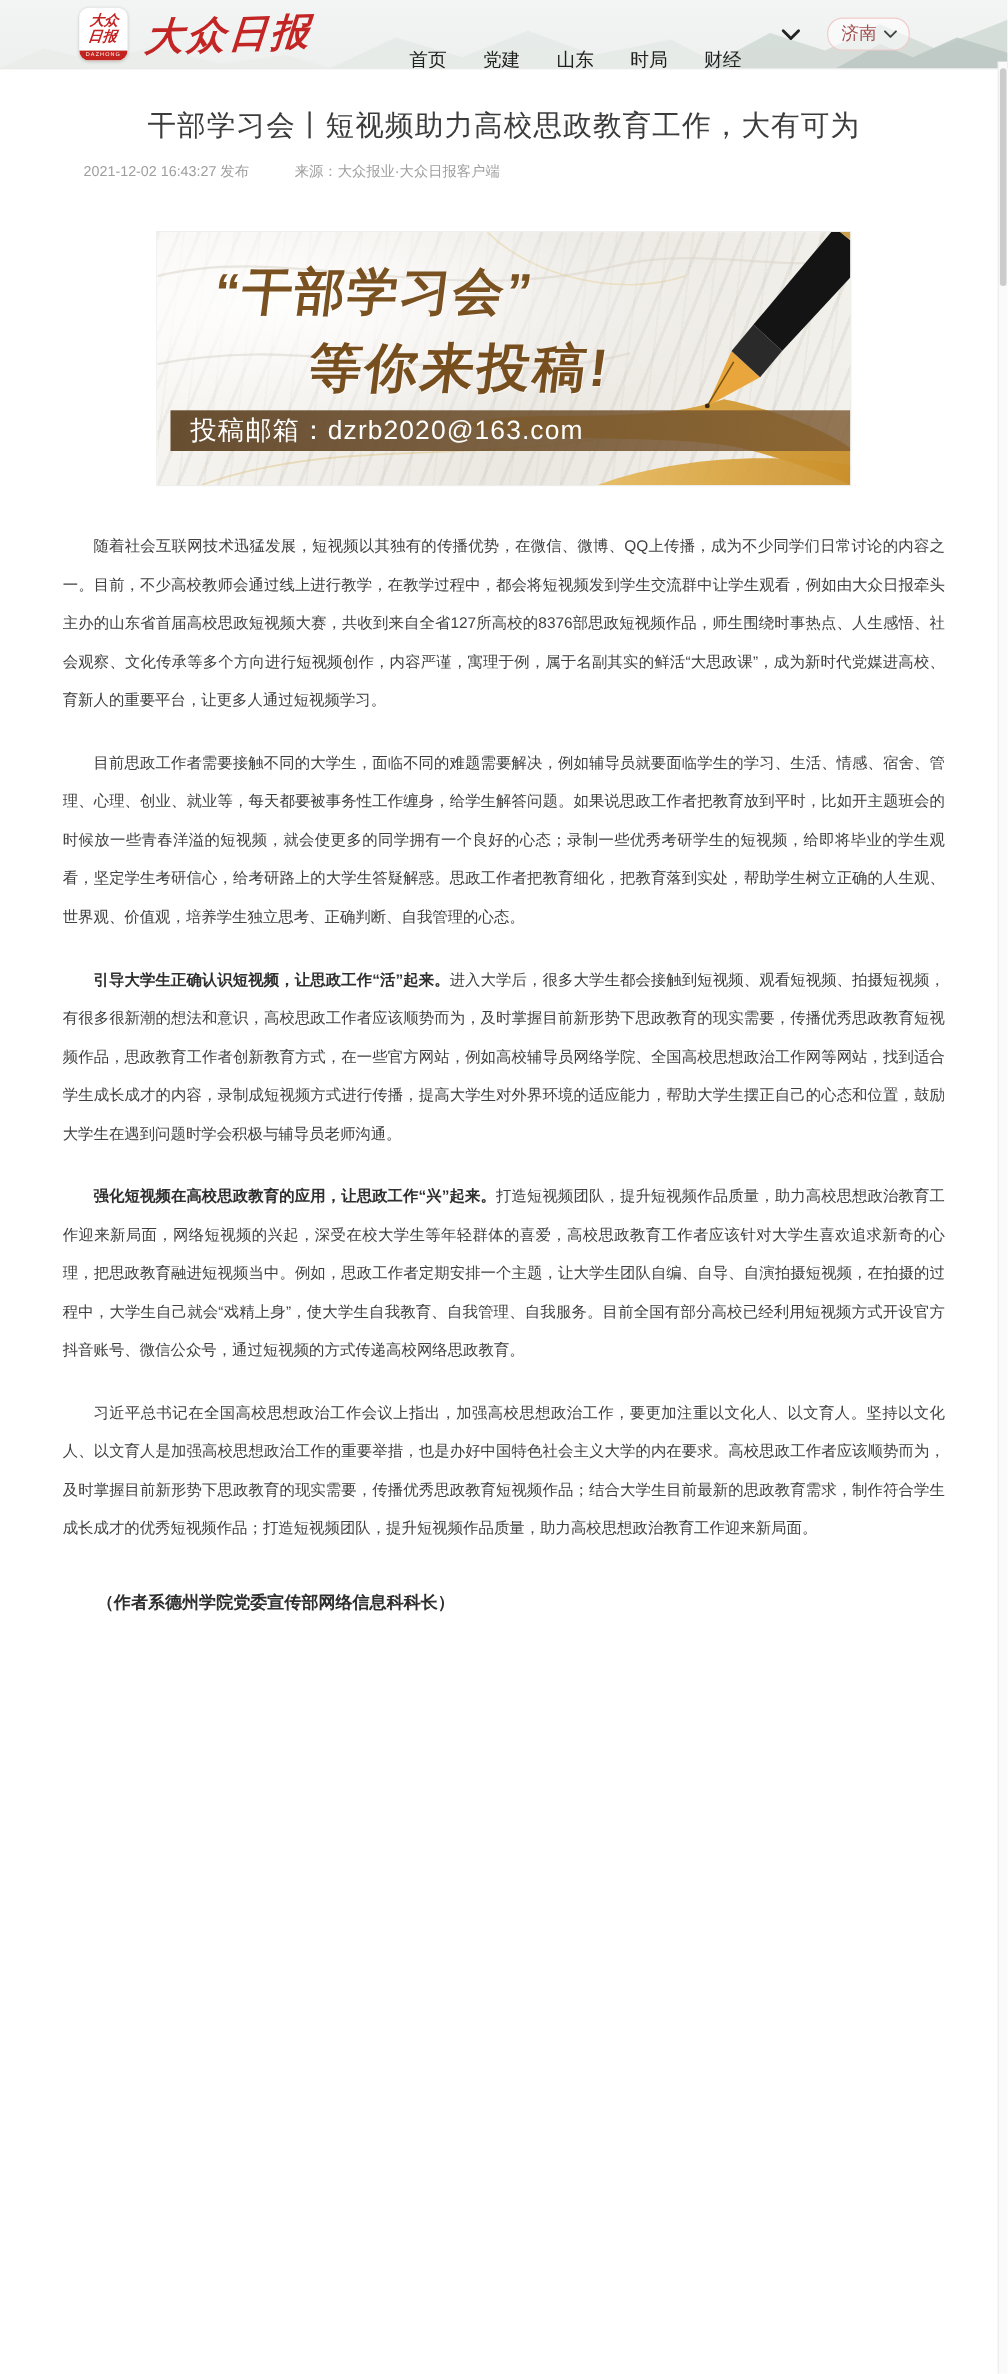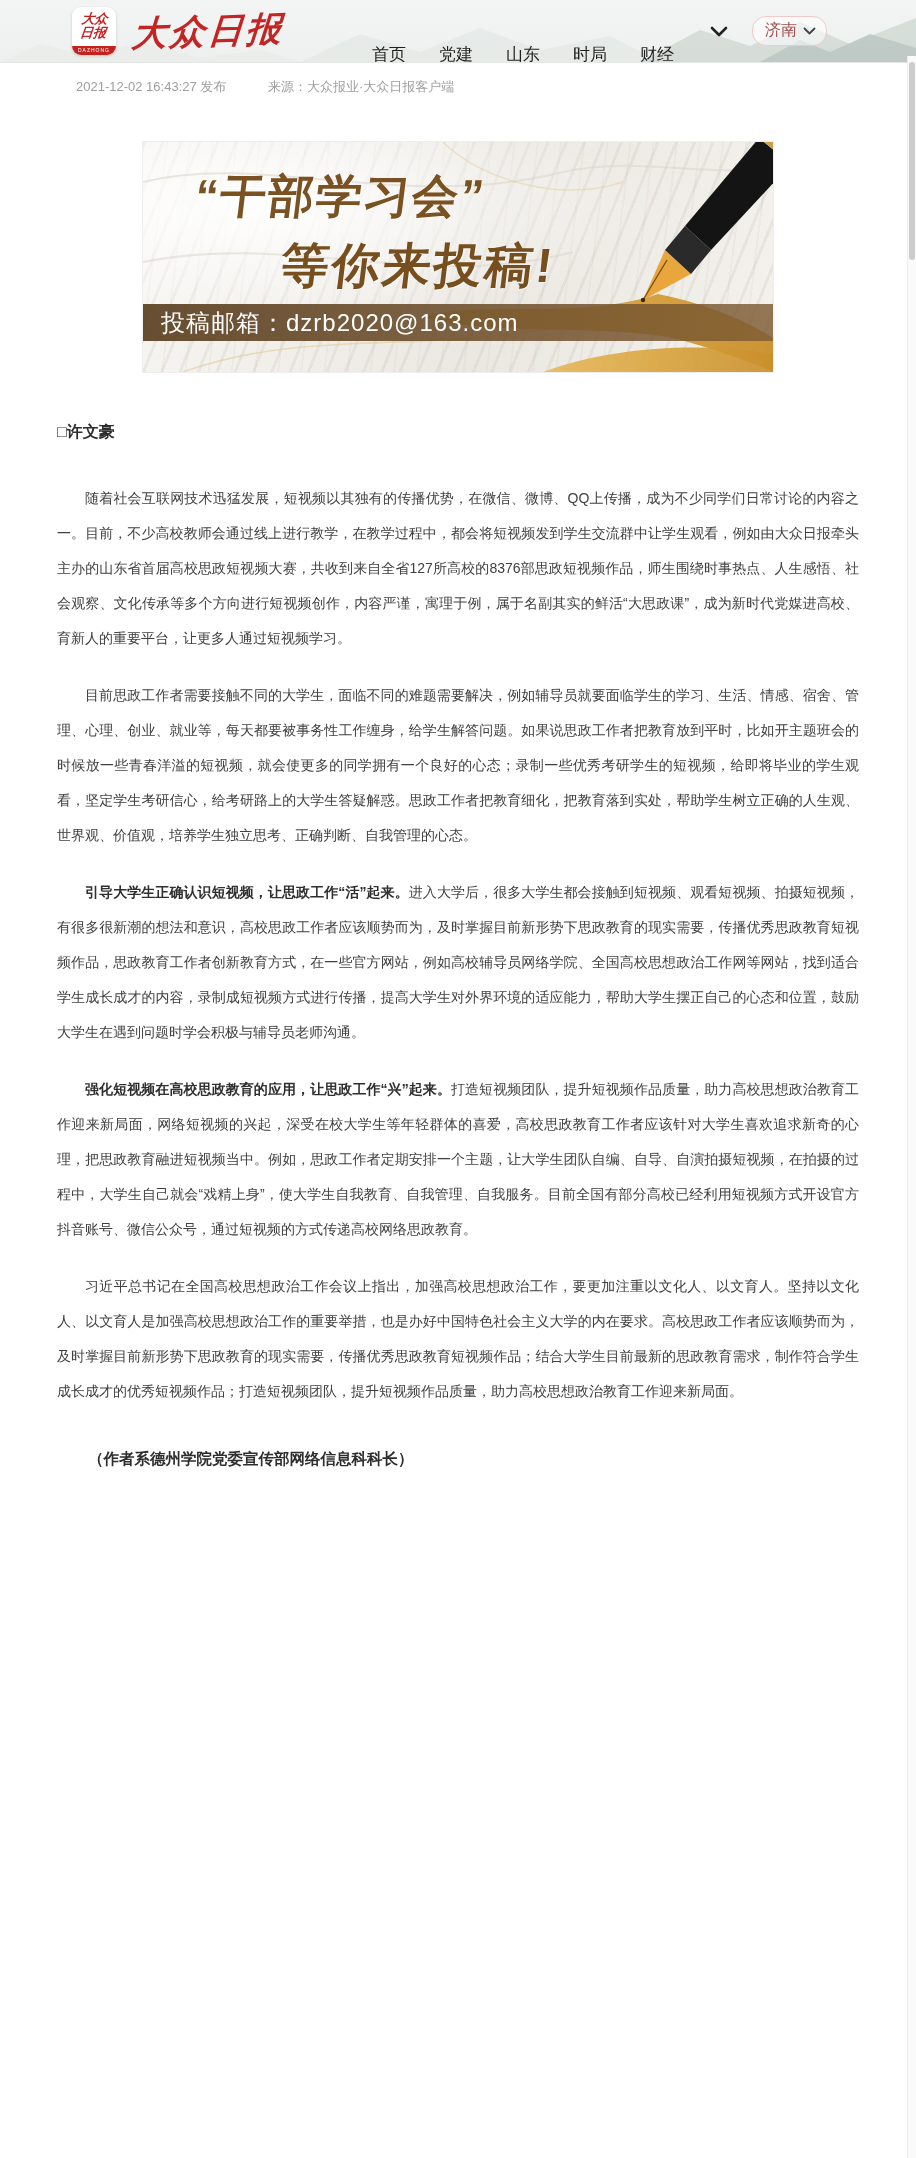--- a/index.html
+++ b/index.html
@@ -82,21 +82,21 @@
     font-size:46px; font-weight:bold; color:#7a5120;
     font-family:"Liberation Sans","DejaVu Sans",sans-serif;
     transform:skewX(-7deg); letter-spacing:2px; text-shadow:1px 1px 0 rgba(255,255,255,.6);
   }
   .banner-line2{
     position:absolute; left:138px; top:92px; z-index:2;
     font-size:48px; font-weight:bold; color:#774e1e;
     transform:skewX(-7deg); letter-spacing:3px; text-shadow:1px 1px 0 rgba(255,255,255,.6);
   }
   .banner-email-bar{
-    position:absolute; left:0; right:0; top:162px; height:37px; z-index:3;
+    position:absolute; left:12px; right:0; top:162px; height:37px; z-index:3;
     background:linear-gradient(90deg, rgba(92,64,33,.92), rgba(126,92,52,.82));
     color:#ffffff; font-size:24px; line-height:37px; padding-left:18px;
     letter-spacing:1px;
   }
   
   .byline{
     margin-top:50px; font-size:16px; font-weight:bold; color:#2e2e2e;
   }
   .article-body{margin-top:38px;}
   .article-body p{
@@ -150,20 +150,21 @@
     </div>
   </div>
 </div>
 
 <div class="scrollbar-track">
   <div class="scrollbar-thumb"></div>
 </div>
 
 <div class="article">
 
+  <h1 class="article-title">干部学习会丨短视频助力高校思政教育工作，大有可为</h1>
 
   <div class="article-meta">
     <span>2021-12-02 16:43:27 发布</span>
     <span>来源：大众报业·大众日报客户端</span>
   </div>
 
   <div class="banner">
     <svg class="banner-art" width="630" height="230" viewBox="0 0 630 230">
       <defs>
         <linearGradient id="goldgrad" x1="0" y1="0" x2="1" y2="0">
@@ -186,21 +187,20 @@
       <circle cx="500" cy="158" r="2.2" fill="#3a2a10"></circle>
       <polygon points="522,108 548,132 568,108 542,84" fill="#2a2a2a"></polygon>
       <polygon points="542,84 568,108 648,22 616,-4" fill="#141414"></polygon>
       <polygon points="616,-4 648,22 660,9 628,-17" fill="#caa04a"></polygon>
     </svg>
     <div class="banner-line1">“干部学习会”</div>
     <div class="banner-line2">等你来投稿!</div>
     <div class="banner-email-bar">投稿邮箱：dzrb2020@163.com</div>
   </div>
 
-  <div class="byline">□许文豪</div>
 
   <div class="article-body">
     <p><strong></strong><span>随着社会互联网技术迅猛发展，短视频以其独有的传播优势，在微信、微博、QQ上传播，成为不少同学们日常讨论的内容之一。目前，不少高校教师会通过线上进行教学，在教学过程中，都会将短视频发到学生交流群中让学生观看，例如由大众日报牵头主办的山东省首届高校思政短视频大赛，共收到来自全省127所高校的8376部思政短视频作品，师生围绕时事热点、人生感悟、社会观察、文化传承等多个方向进行短视频创作，内容严谨，寓理于例，属于名副其实的鲜活“大思政课”，成为新时代党媒进高校、育新人的重要平台，让更多人通过短视频学习。</span></p>
     <p><strong></strong><span>目前思政工作者需要接触不同的大学生，面临不同的难题需要解决，例如辅导员就要面临学生的学习、生活、情感、宿舍、管理、心理、创业、就业等，每天都要被事务性工作缠身，给学生解答问题。如果说思政工作者把教育放到平时，比如开主题班会的时候放一些青春洋溢的短视频，就会使更多的同学拥有一个良好的心态；录制一些优秀考研学生的短视频，给即将毕业的学生观看，坚定学生考研信心，给考研路上的大学生答疑解惑。思政工作者把教育细化，把教育落到实处，帮助学生树立正确的人生观、世界观、价值观，培养学生独立思考、正确判断、自我管理的心态。</span></p>
     <p><strong>引导大学生正确认识短视频，让思政工作“活”起来。</strong><span>进入大学后，很多大学生都会接触到短视频、观看短视频、拍摄短视频，有很多很新潮的想法和意识，高校思政工作者应该顺势而为，及时掌握目前新形势下思政教育的现实需要，传播优秀思政教育短视频作品，思政教育工作者创新教育方式，在一些官方网站，例如高校辅导员网络学院、全国高校思想政治工作网等网站，找到适合学生成长成才的内容，录制成短视频方式进行传播，提高大学生对外界环境的适应能力，帮助大学生摆正自己的心态和位置，鼓励大学生在遇到问题时学会积极与辅导员老师沟通。</span></p>
     <p><strong>强化短视频在高校思政教育的应用，让思政工作“兴”起来。</strong><span>打造短视频团队，提升短视频作品质量，助力高校思想政治教育工作迎来新局面，网络短视频的兴起，深受在校大学生等年轻群体的喜爱，高校思政教育工作者应该针对大学生喜欢追求新奇的心理，把思政教育融进短视频当中。例如，思政工作者定期安排一个主题，让大学生团队自编、自导、自演拍摄短视频，在拍摄的过程中，大学生自己就会“戏精上身”，使大学生自我教育、自我管理、自我服务。目前全国有部分高校已经利用短视频方式开设官方抖音账号、微信公众号，通过短视频的方式传递高校网络思政教育。</span></p>
     <p><strong></strong><span>习近平总书记在全国高校思想政治工作会议上指出，加强高校思想政治工作，要更加注重以文化人、以文育人。坚持以文化人、以文育人是加强高校思想政治工作的重要举措，也是办好中国特色社会主义大学的内在要求。高校思政工作者应该顺势而为，及时掌握目前新形势下思政教育的现实需要，传播优秀思政教育短视频作品；结合大学生目前最新的思政教育需求，制作符合学生成长成才的优秀短视频作品；打造短视频团队，提升短视频作品质量，助力高校思想政治教育工作迎来新局面。</span></p>
   </div>
 
   <div class="footer-note">（作者系德州学院党委宣传部网络信息科科长）</div>

